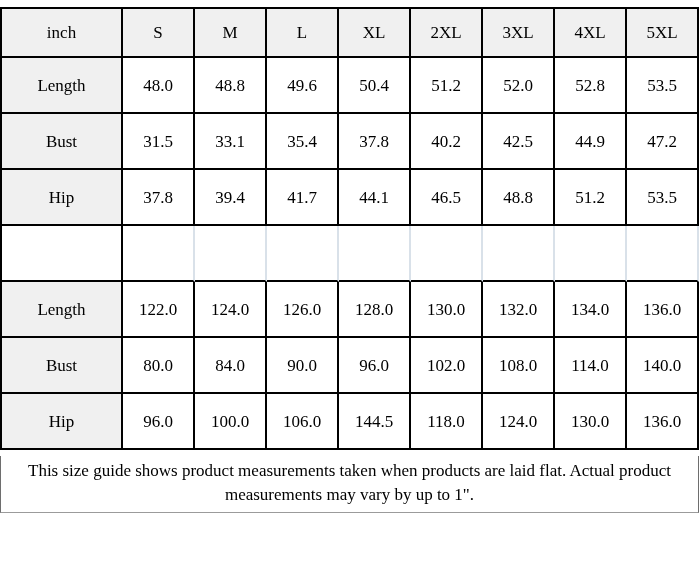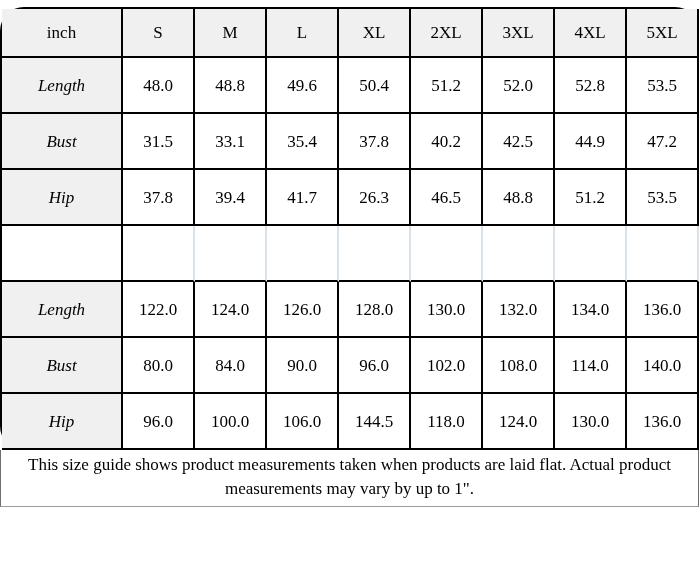--- a/index.html
+++ b/index.html
@@ -10,36 +10,35 @@
     --text:#000000;
     --footer-line:#9b9b9b;
   }
   html,body{margin:0;padding:0;}
   body{
     width:700px;height:562px;background:#ffffff;overflow:hidden;
     font-family:"Liberation Serif","DejaVu Serif",serif;color:var(--text);
   }
   table.size-table{
     border-collapse:separate;border-spacing:0;table-layout:fixed;
-    margin:7px 0 0 0;
+    margin:7px 0 6px 0;
     border-top:2px solid var(--border);
     border-left:2px solid var(--border);
-    border-radius:24px;
   }
   table.size-table td{
     border-right:2px solid var(--border);
     border-bottom:2px solid var(--border);
     text-align:center;vertical-align:middle;
     font-size:17px;line-height:1;
     padding:0;overflow:hidden;white-space:nowrap;
     background:var(--cell-bg);
   }
   tr.header-row td{height:47px;background:var(--header-bg);}
   tr.data-row td{height:54px;}
-  tr.data-row td.row-label{background:var(--header-bg);font-style:italic;}
+  tr.data-row td.row-label{background:var(--header-bg);}
   tr.spacer-row td{height:54px;border-right-color:var(--spacer-line);}
   tr.spacer-row td.spacer-first{border-right-color:var(--border);}
   .footer-note{
     box-sizing:border-box;
     width:699px;height:57px;
     border-left:1px solid #6e6e6e;
     border-right:1px solid #6e6e6e;
     border-bottom:1px solid var(--footer-line);
     display:flex;align-items:center;justify-content:center;
     text-align:center;font-size:17px;line-height:24px;
@@ -93,21 +92,21 @@
         <td>40.2</td>
         <td>42.5</td>
         <td>44.9</td>
         <td>47.2</td>
       </tr>
       <tr class="data-row">
         <td class="row-label">Hip</td>
         <td>37.8</td>
         <td>39.4</td>
         <td>41.7</td>
-        <td>26.3</td>
+        <td>44.1</td>
         <td>46.5</td>
         <td>48.8</td>
         <td>51.2</td>
         <td>53.5</td>
       </tr>
       <tr class="spacer-row">
         <td class="spacer-first"></td>
         <td></td>
         <td></td>
         <td></td>

